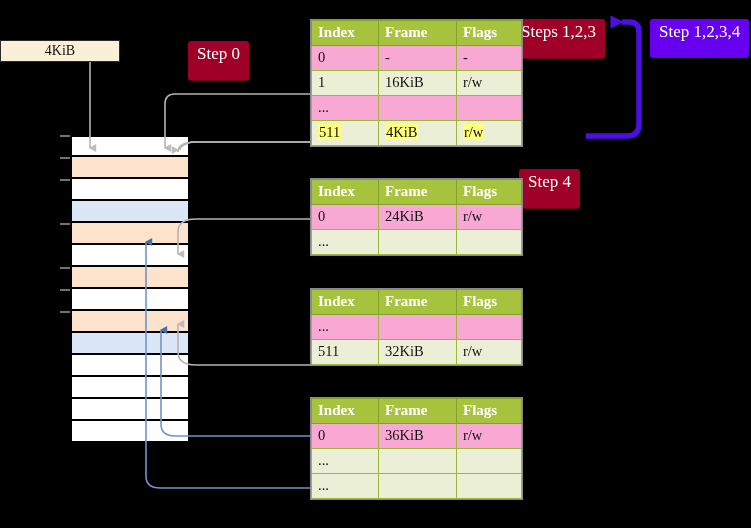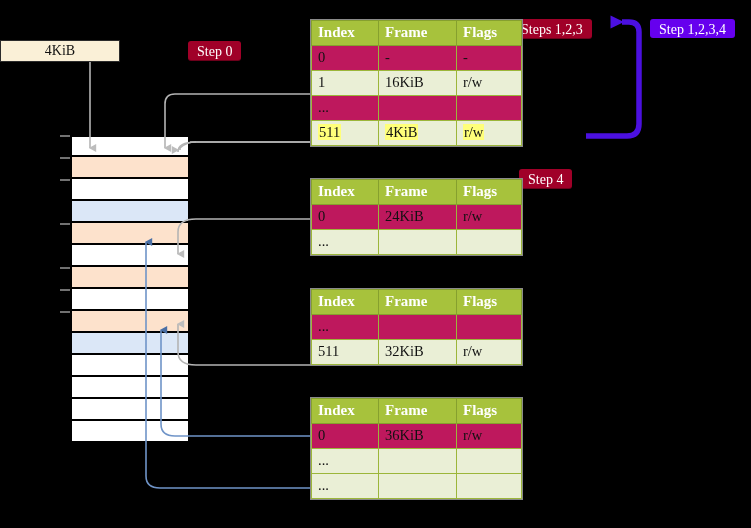--- a/index.html
+++ b/index.html
@@ -18,33 +18,33 @@
   #memory-column{position:absolute;left:70px;top:135px;width:120px;}
   .mem-row{height:22px;box-sizing:border-box;
            border-left:2px solid #000;border-right:2px solid #000;
            border-bottom:2px solid #000;}
   .mem-row.first{border-top:2px solid #000;}
   .mem-white{background:#ffffff;}
   .mem-peach{background:#fde2cc;}
   .mem-blue{background:#dbe7f7;}
 
   
-  .badge{position:absolute;color:#fff;font-size:14px;
-         padding:3px 9px 0 9px;border-radius:3px;white-space:nowrap;}
+  .badge{position:absolute;color:#fff;font-size:17px;
+         padding:3px 9px 16px 9px;border-radius:3px;white-space:nowrap;}
   .badge-red{background:#a00028;box-shadow:0 1px 0 #6d001b;}
   .badge-blue{background:#6600ee;}
 
   #step0{left:188px;top:41px;}
   #step4{left:519px;top:169px;}
   #steps123{left:512px;top:19px;}
   #steps1234{left:650px;top:19px;}
 
   
   .pt{position:absolute;border-collapse:collapse;
-      background:#be185d;font-size:14.5px;
+      background:#f9a8d4;font-size:14.5px;
       box-shadow:0 0 0 1px #8a8a8a;}
   .pt th{background:#a7c23c;color:#ffffff;font-weight:bold;
          font-size:15px;text-align:left;
          padding:3px 6px 4px 6px;border:1px solid #86a02e;}
   .pt td{padding:3px 6px 4px 6px;border:1px solid #9cb63a;
          color:#111;height:14px;}
   .pt tr.alt td{background:#eaefd6;}
   .cell-w{width:54px;}
   .cell-f{width:65px;}
   .cell-g{width:52px;margin-left:8px;}

